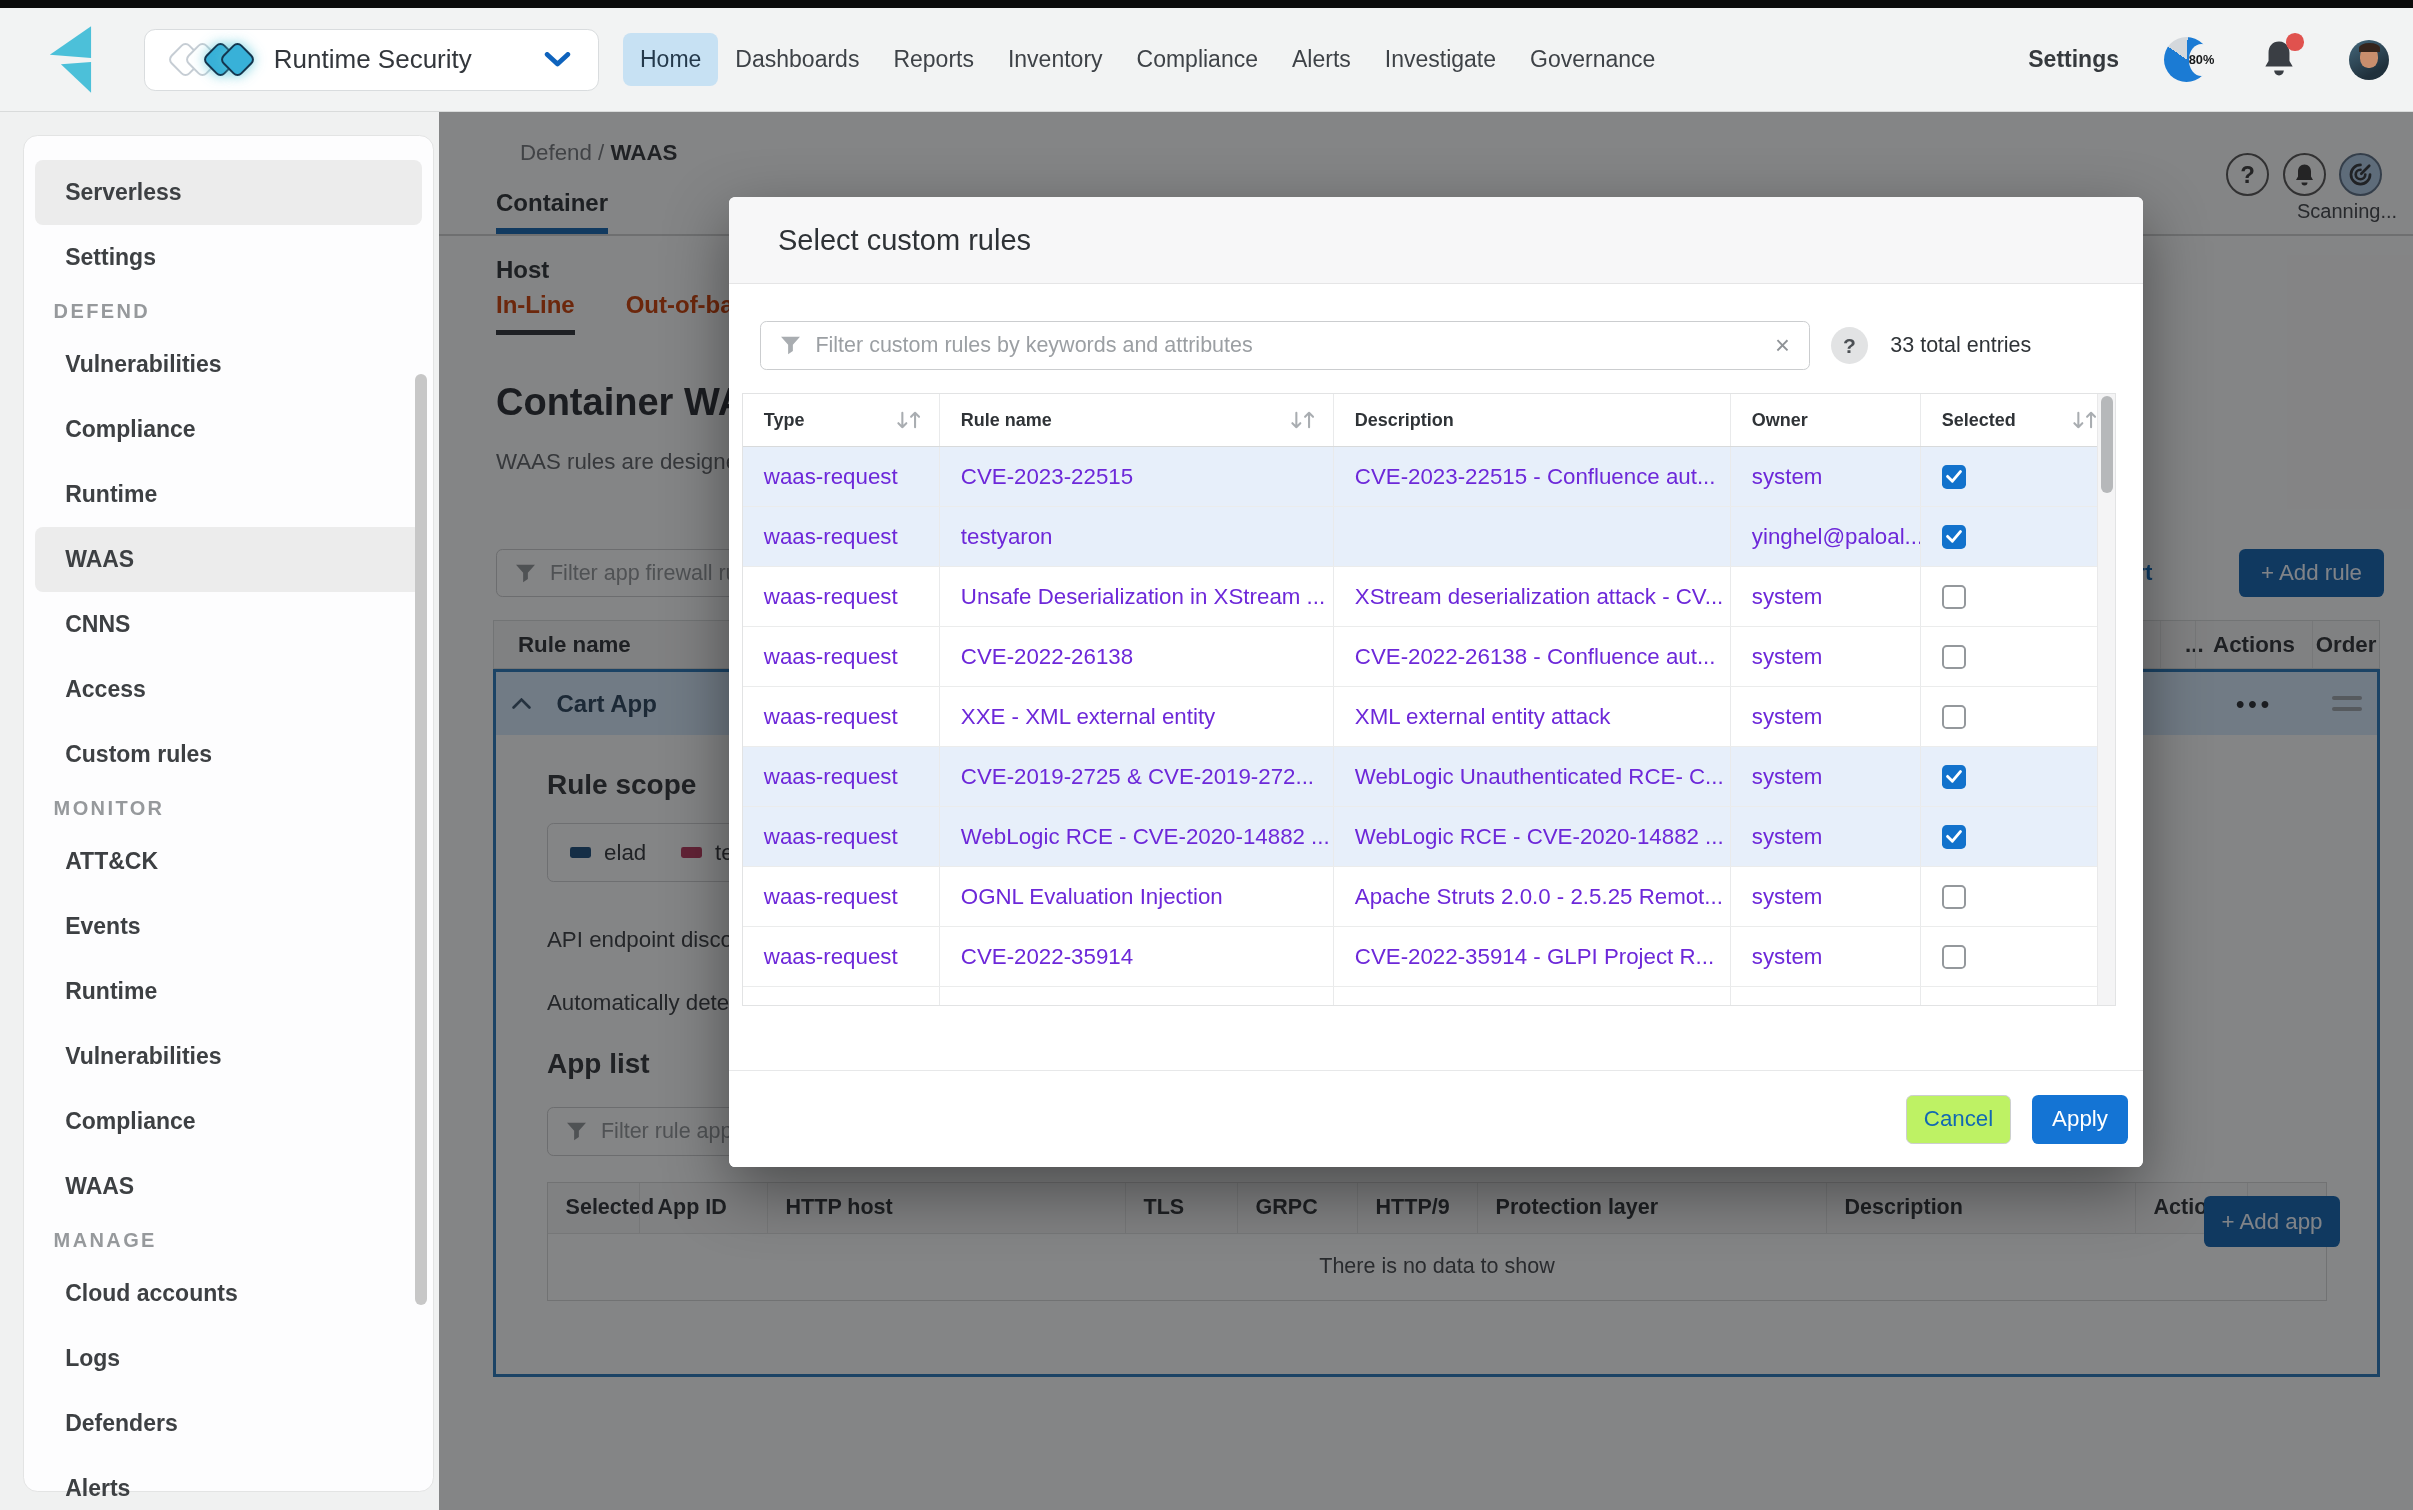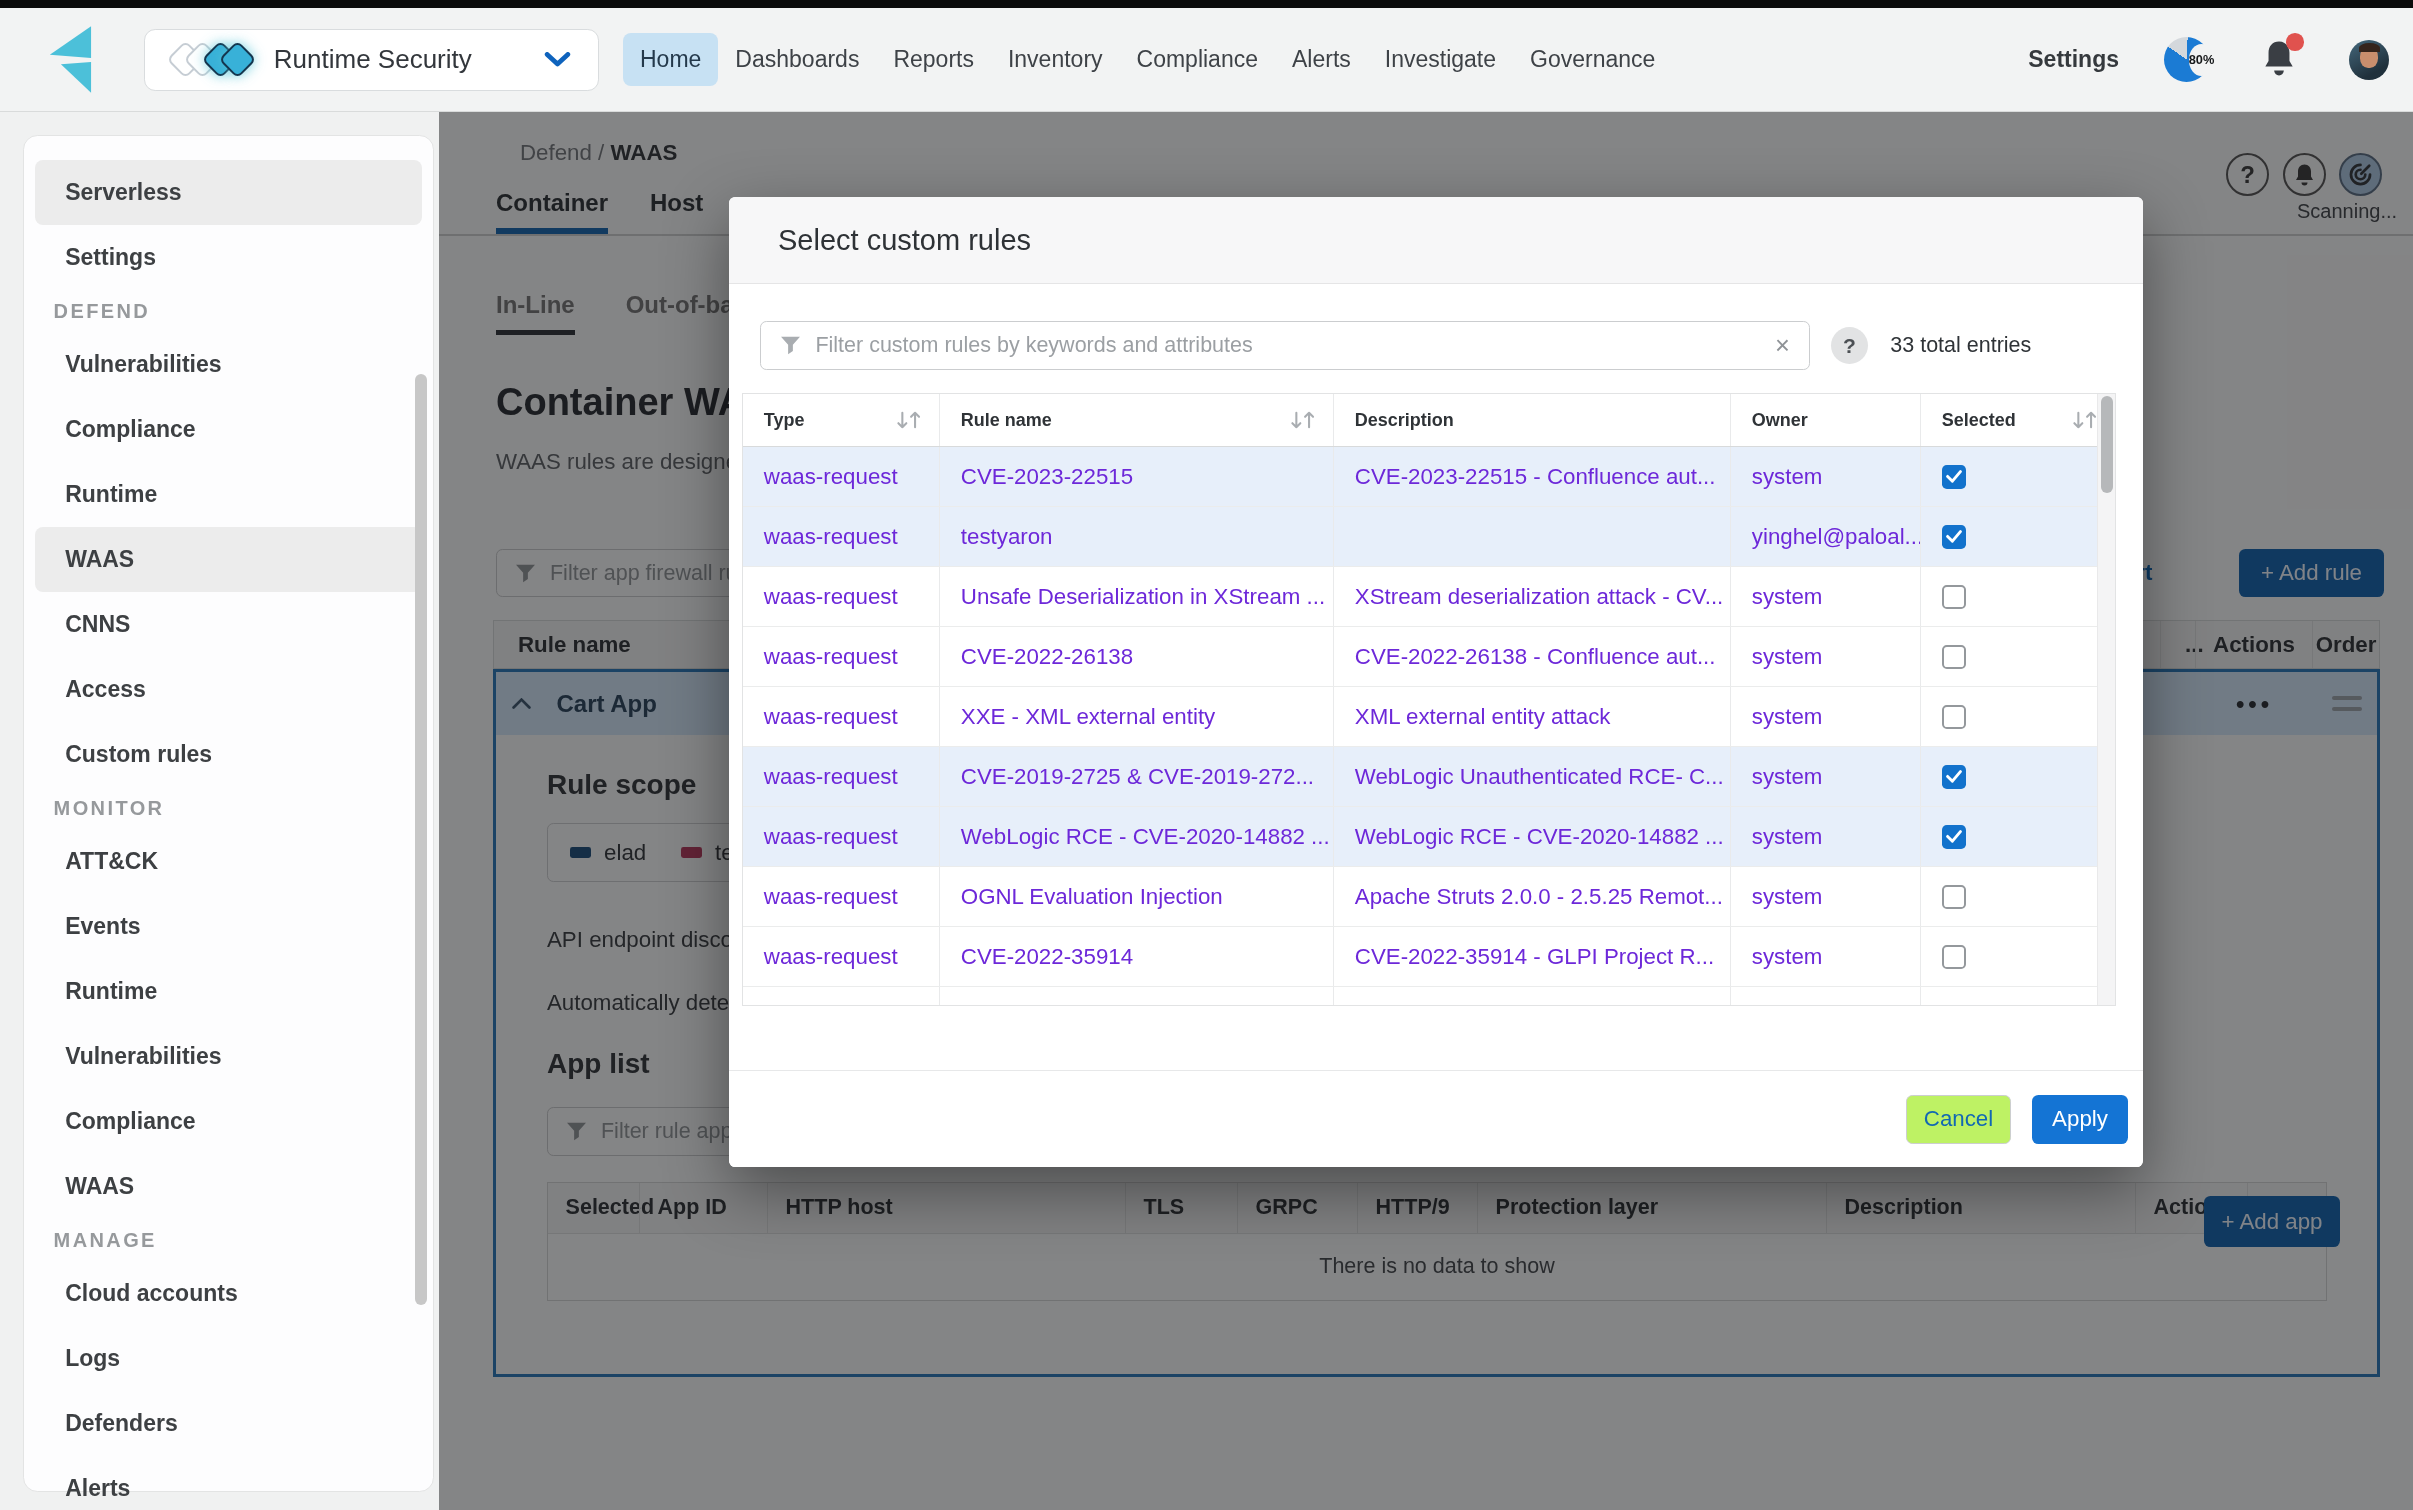--- a/index.html
+++ b/index.html
@@ -49,26 +49,26 @@
   .side-scroll { position:absolute; right:5.6px; top:238px; width:12px; height:931px; background:#c7c7c7; border-radius:6.4px; }
   .overlay { position:absolute; left:439px; top:112px; width:1975px; height:1398px;
              background:rgba(10,10,12,0.47); z-index:50; }
   .breadcrumb { position:absolute; left:520px; top:140px; font-size:22.3px; color:#72767a; }
   .breadcrumb .crumb-cur { color:#33373b; font-weight:700; }
   .page-icons { position:absolute; left:2226px; top:153px; display:flex; }
   .circle-icon { width:43px; height:43px; border-radius:50%; border:2.4px solid #535353; margin-right:13.6px;
                  display:flex; align-items:center; justify-content:center; font-size:24px; font-weight:700; color:#3c3c3c; }
   .circle-icon.scan { background:#a9c2dc; border-color:#5a6d80; margin-right:0; }
   .scanning-label { position:absolute; left:2297px; top:200px; font-size:20px; color:#42464a; }
-  .tabs { position:absolute; left:496px; top:189px; display:flex; gap:42px; }
+  .tabs { position:absolute; left:496px; top:189px; display:flex; gap:22px;flex-direction:column; }
   .tab { font-size:24px; font-weight:600; color:#2f3337; padding-bottom:11.2px; }
   .tab.active { border-bottom:6.4px solid #1765ab; }
   .tabs-sep { position:absolute; left:439px; top:234px; width:1975px; height:1.6px; background:#c6c8c8; }
   .subtabs { position:absolute; left:496px; top:291px; display:flex; gap:51px; }
-  .subtab { font-size:24px; font-weight:600; color:#737373; padding-bottom:11.2px; }
+  .subtab { font-size:24px; font-weight:600; color:#c2410c; padding-bottom:11.2px; }
   .subtab.active { border-bottom:5.6px solid #303439; }
   .page-title { position:absolute; left:496px; top:381px; font-size:38px; font-weight:700; color:#2b2f33; white-space:nowrap; }
   .page-desc { position:absolute; left:496px; top:449px; font-size:22.3px; color:#5d6165; white-space:nowrap; }
 
   .filter-box { border:1.6px solid #c2c4c6; border-radius:6.4px; display:flex; align-items:center; padding:0 17.6px; background:transparent; }
   .filter-box .ph { font-size:21.5px; color:#8d9194; margin-left:14.4px; white-space:nowrap; overflow:hidden; }
   .fw-filter { position:absolute; left:496px; top:549px; width:1596px; height:48px; }
   .import-link { position:absolute; left:2083px; top:560px; font-size:22.3px; font-weight:700; color:#1268b3; }
   .btn-navy { background:#1563ab; border-radius:6.4px; color:#e9eff5; font-size:22.3px; display:flex;
               align-items:center; justify-content:center; white-space:nowrap; }

